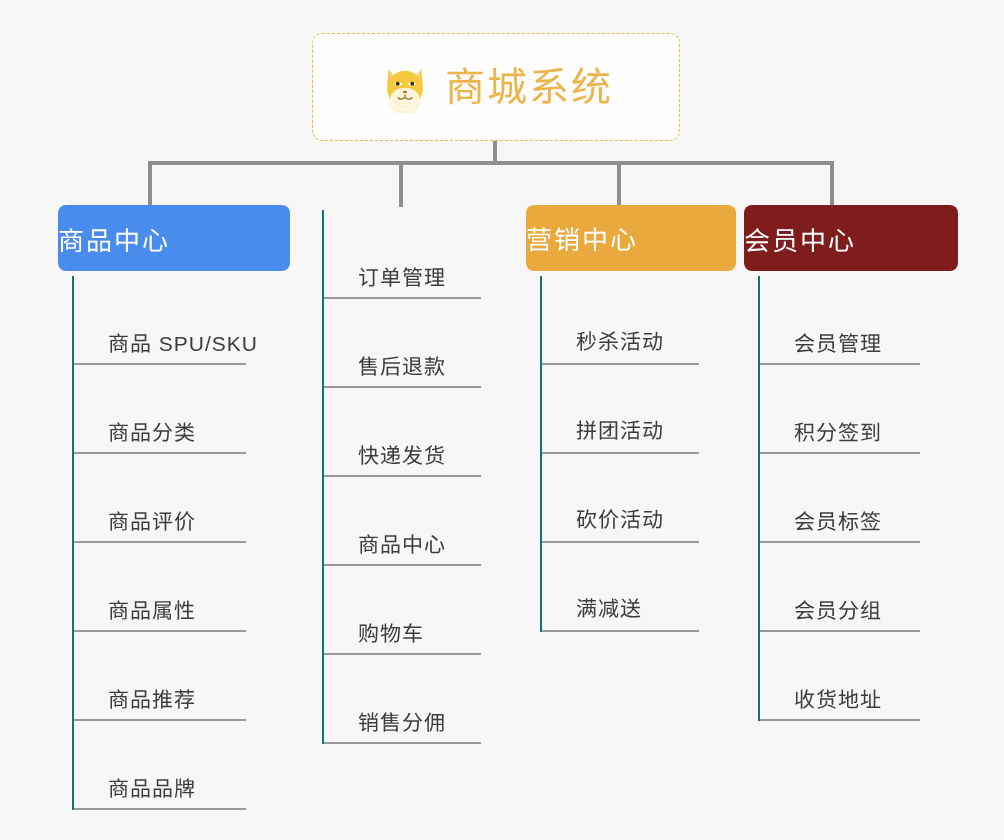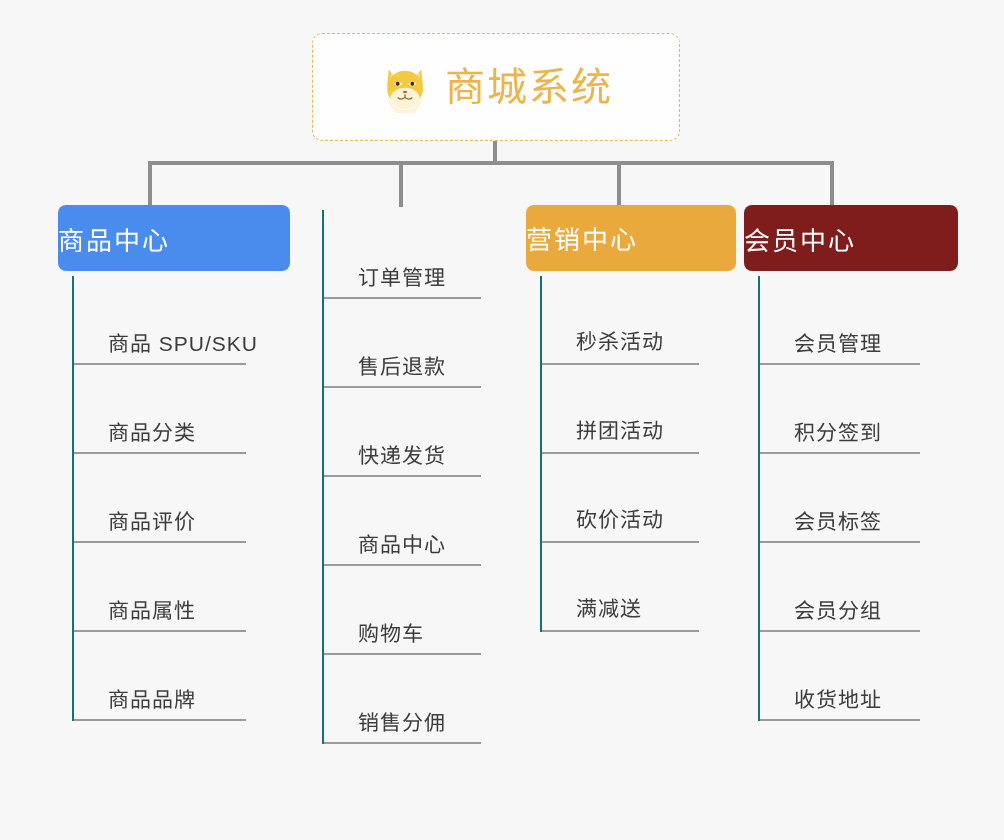--- a/index.html
+++ b/index.html
@@ -195,20 +195,24 @@
       </li>
       <li class="leaf">
         <span class="leaf-label">商品评价</span>
         <span class="leaf-underline"></span>
       </li>
       <li class="leaf">
         <span class="leaf-label">商品属性</span>
         <span class="leaf-underline"></span>
       </li>
       <li class="leaf">
+        <span class="leaf-label">商品推荐</span>
+        <span class="leaf-underline"></span>
+      </li>
+      <li class="leaf">
         <span class="leaf-label">商品品牌</span>
         <span class="leaf-underline"></span>
       </li>
     </ul>
   </div>
 
   <div class="branch branch-1">
     <ul class="leaf-list">
       <li class="leaf">
         <span class="leaf-label">订单管理</span>

